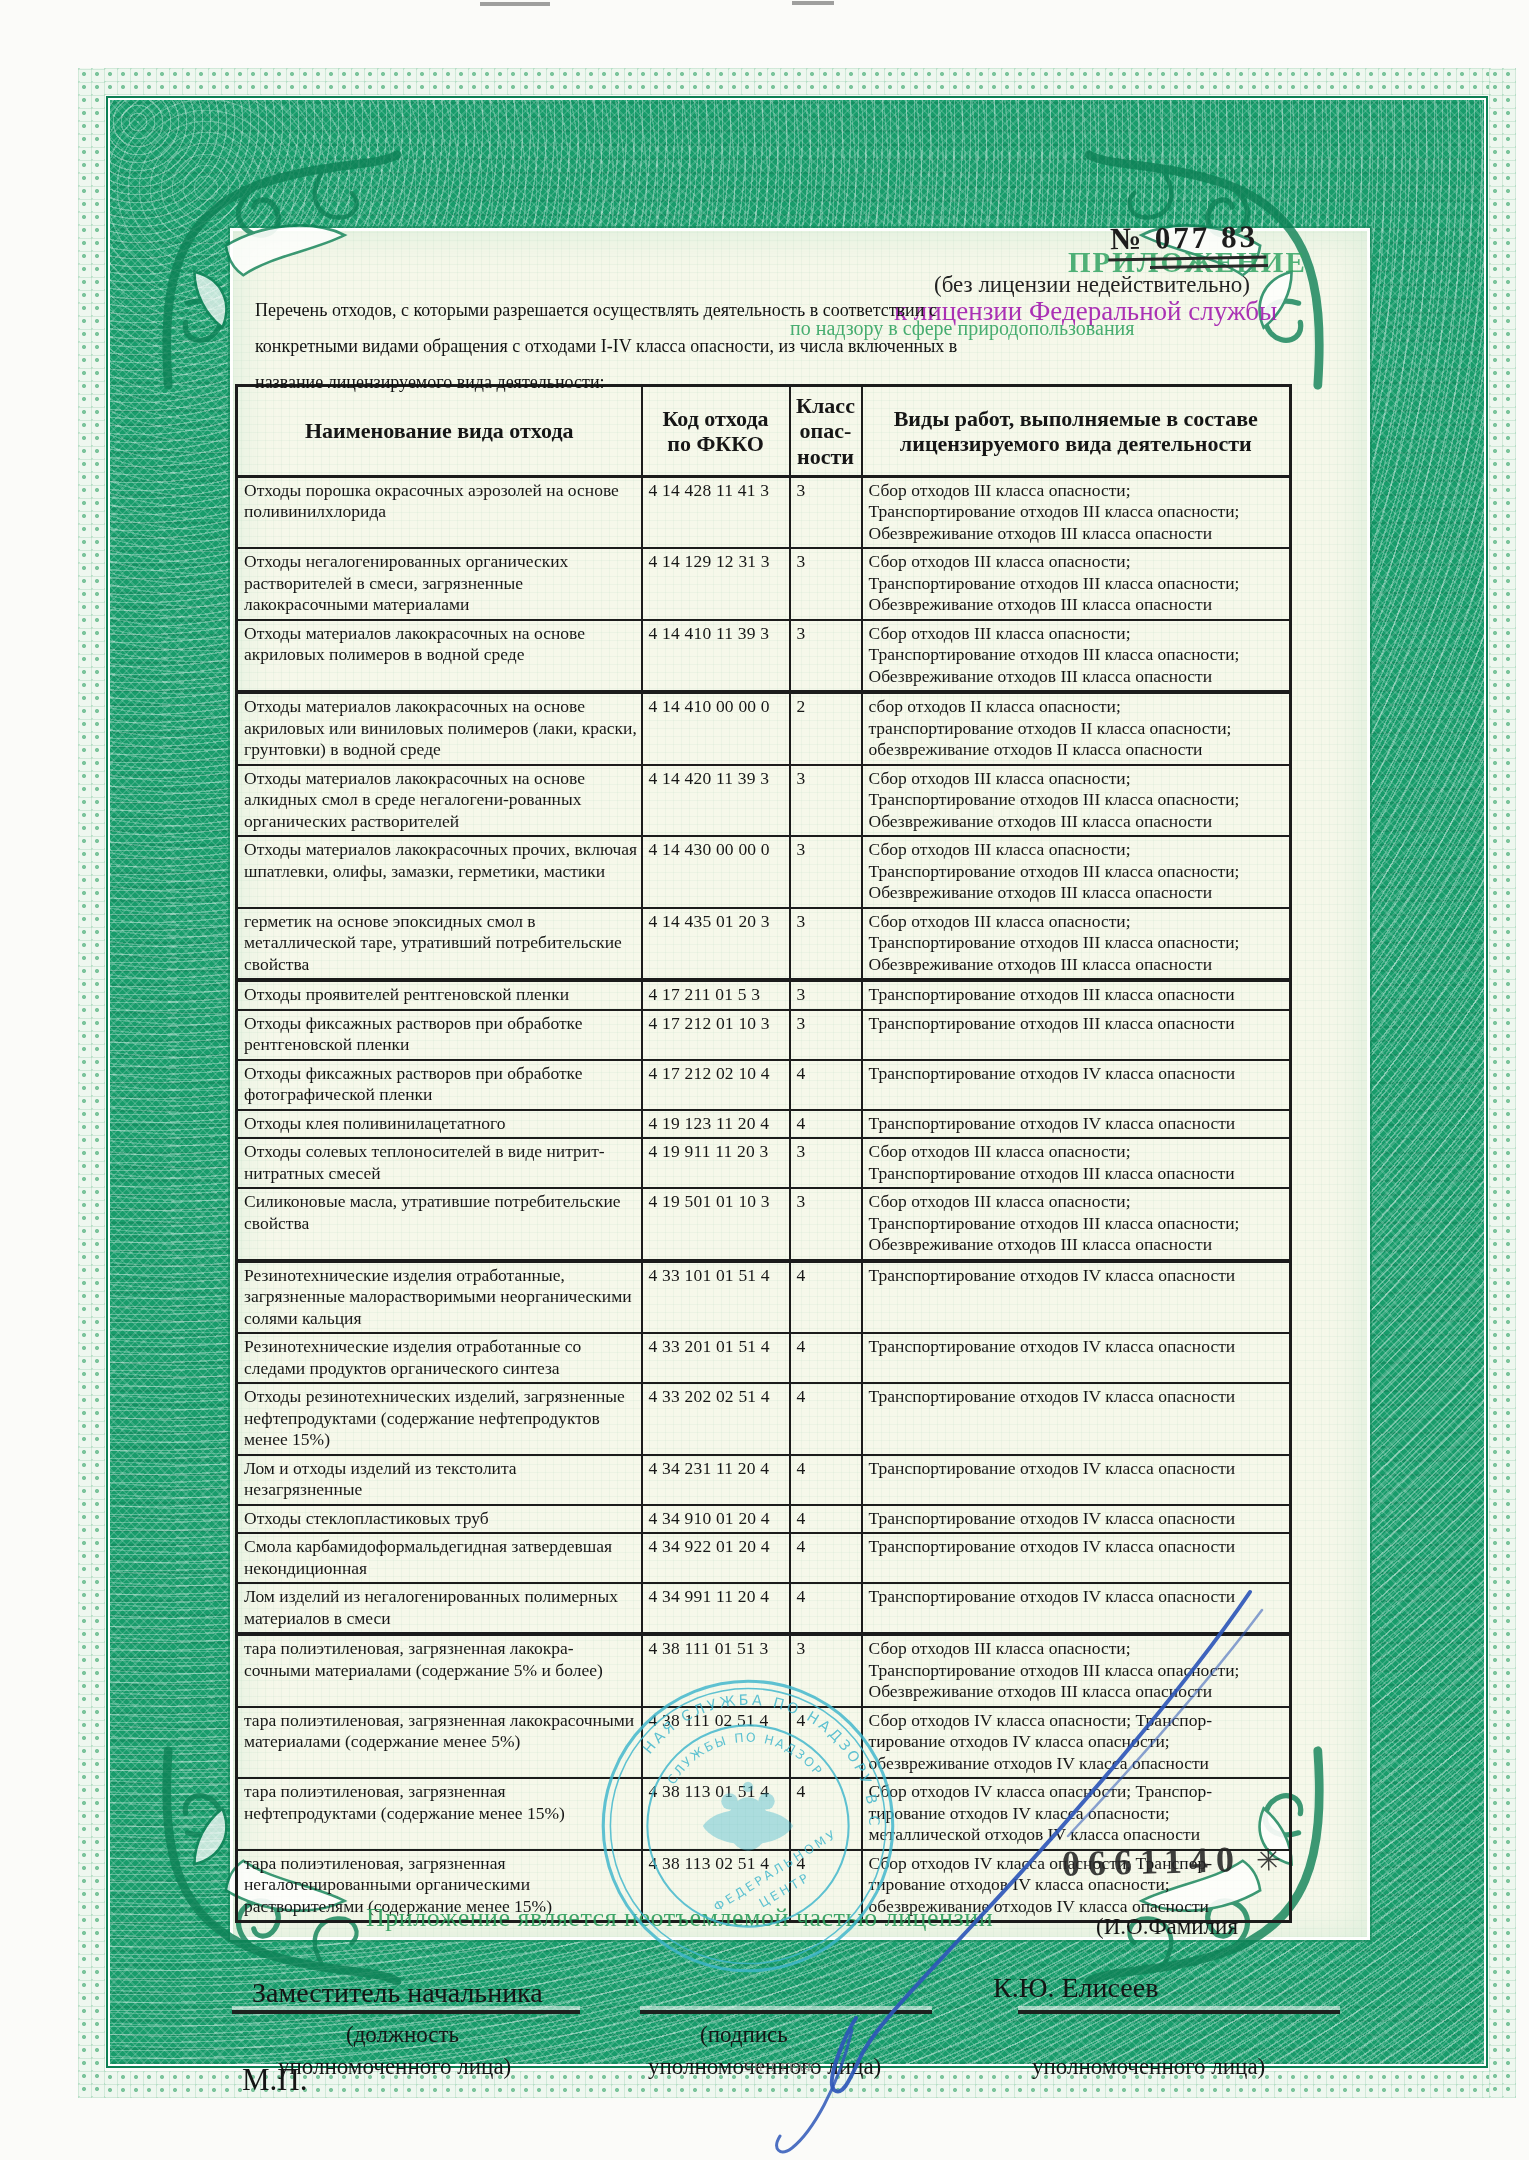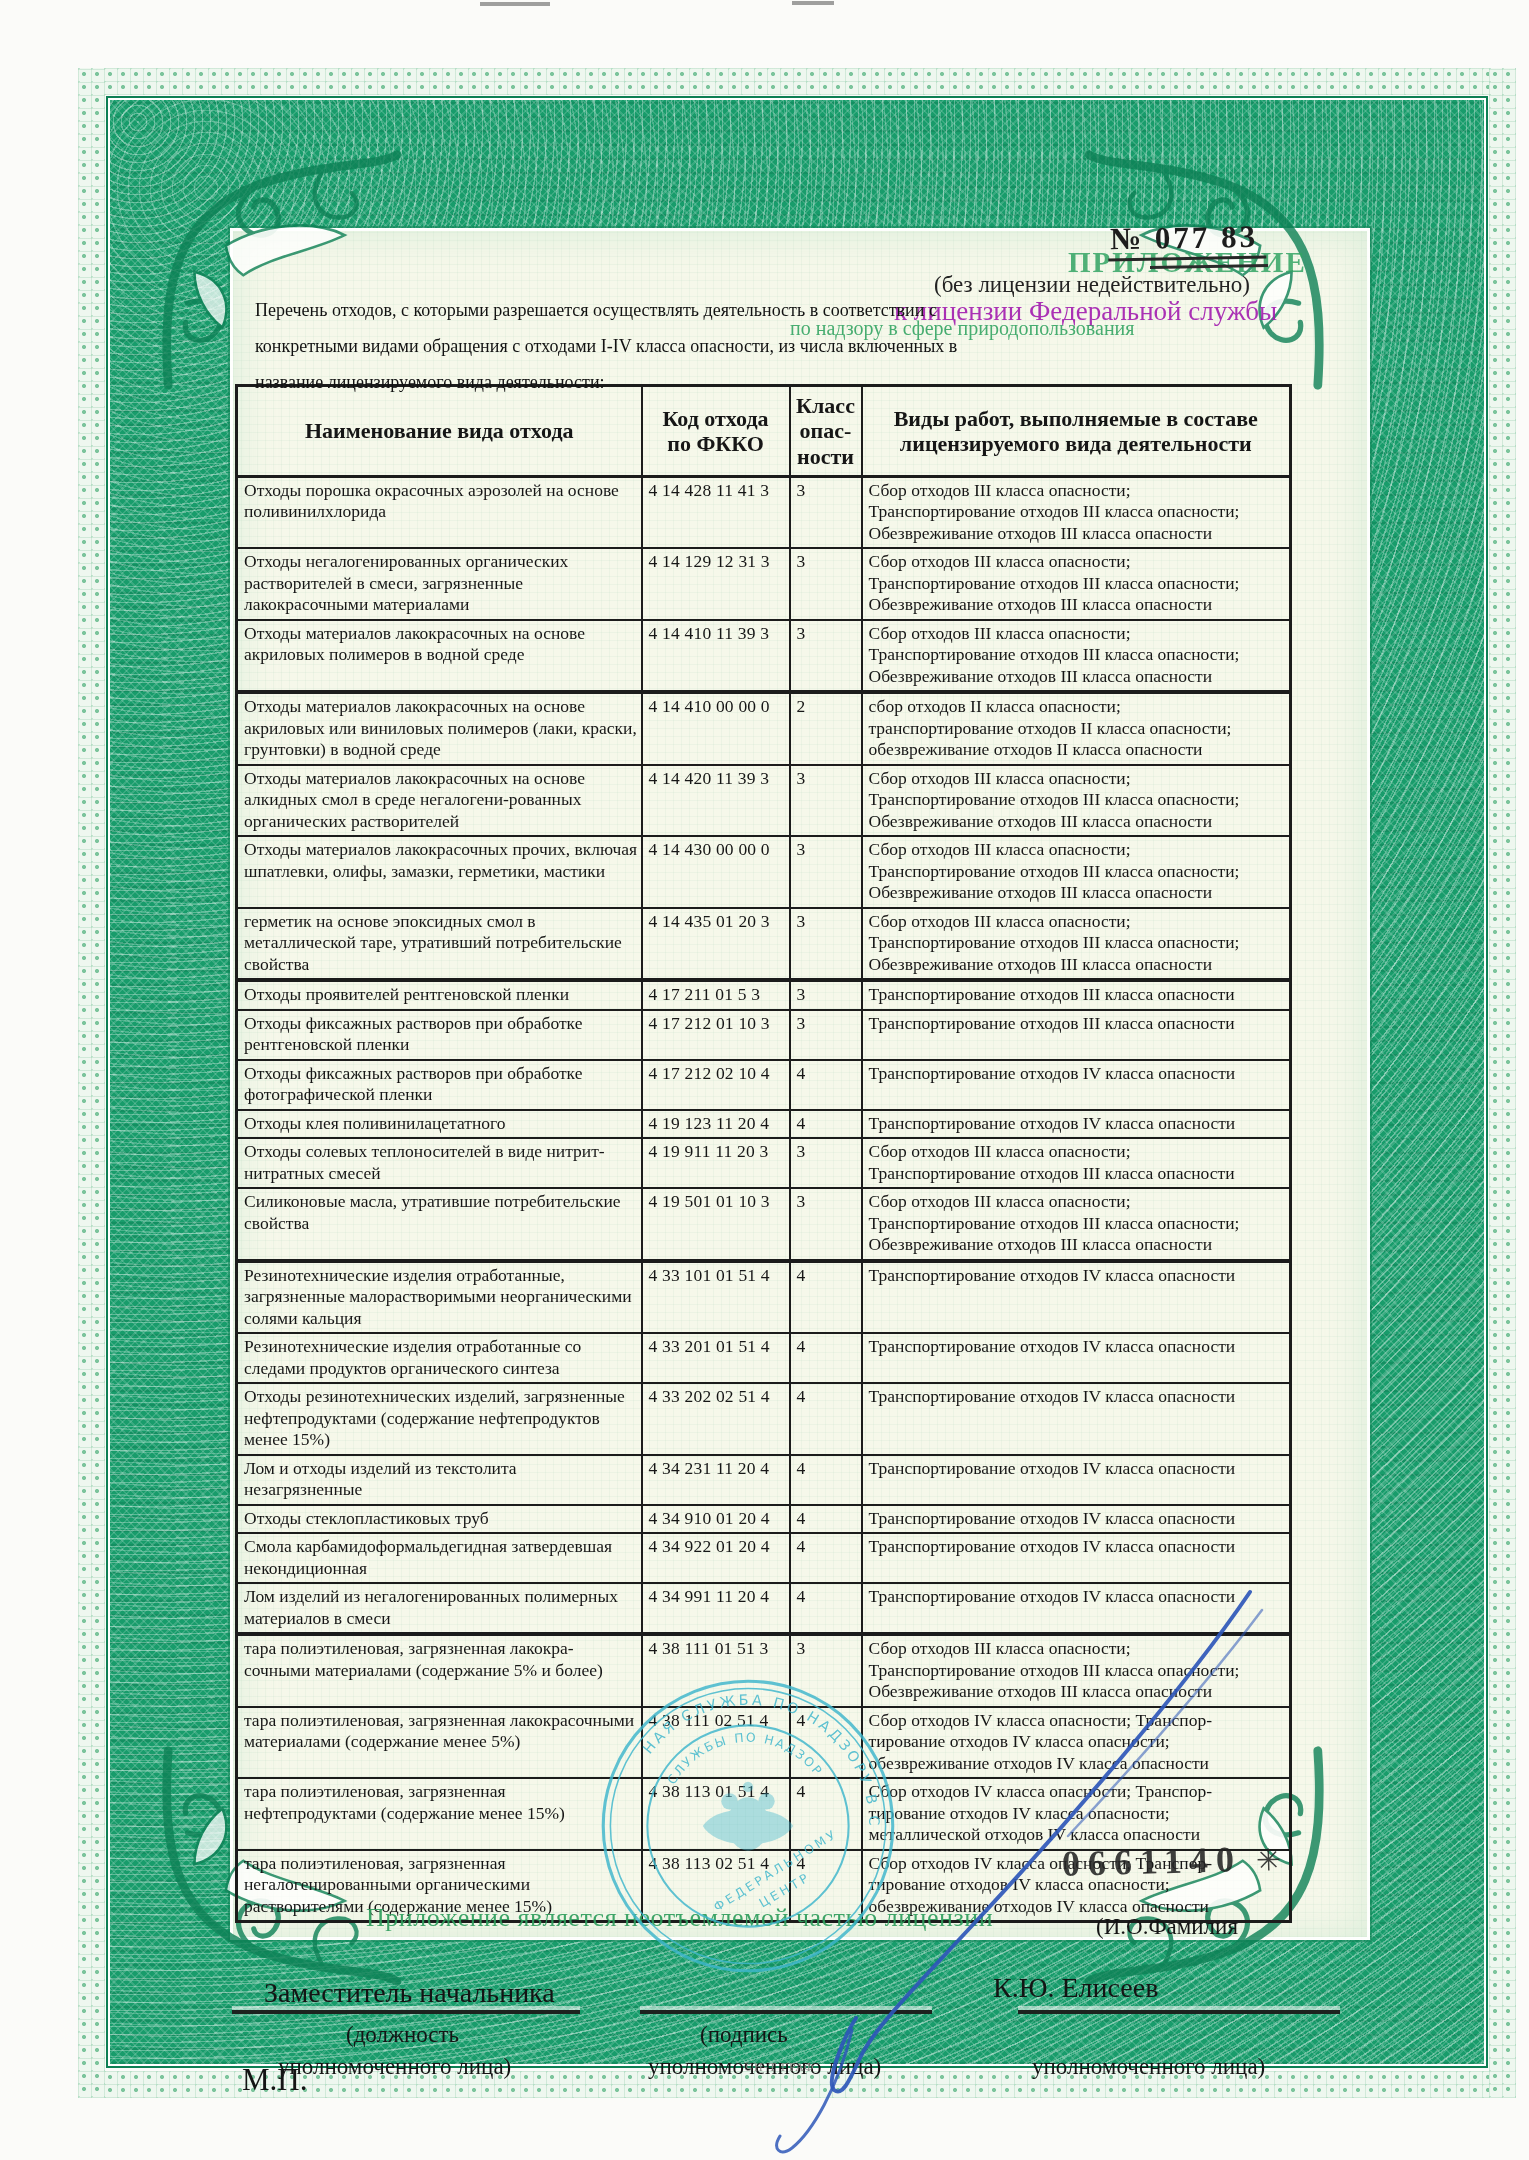--- a/index.html
+++ b/index.html
@@ -111,21 +111,21 @@
   
   .foot-note{
     position:absolute;left:366px;top:1903px;z-index:7;
     font-size:26px;color:#2f9e5d;letter-spacing:.5px;opacity:.92;
   }
   .sig-line{position:absolute;height:4px;background:#1d231f;z-index:8;box-shadow:0 -4px 0 rgba(255,255,255,.55);}
   .line-pos{left:232px;top:2010px;width:348px;}
   .line-sig{left:640px;top:2010px;width:292px;}
   .line-name{left:1018px;top:2010px;width:322px;}
   .foot-text{position:absolute;z-index:9;color:#141414;}
-  .t-position{left:252px;top:1977px;font-size:28px;padding-left:12px;}
+  .t-position{left:252px;top:1977px;font-size:28px;}
   .t-name{left:993px;top:1972px;font-size:28px;}
   .cap{font-size:23px;}
   .c-pos1{left:346px;top:2022px;}
   .c-pos2{left:278px;top:2054px;}
   .c-sig1{left:700px;top:2022px;}
   .c-sig2{left:648px;top:2054px;}
   .c-nam1{left:1096px;top:1914px;}
   .c-nam2{left:1032px;top:2054px;}
   .t-seal{left:242px;top:2062px;font-size:31px;z-index:10;}
   .t-printer{left:744px;top:2060px;font-size:12px;color:#8b8b86;letter-spacing:1px;z-index:9;}

